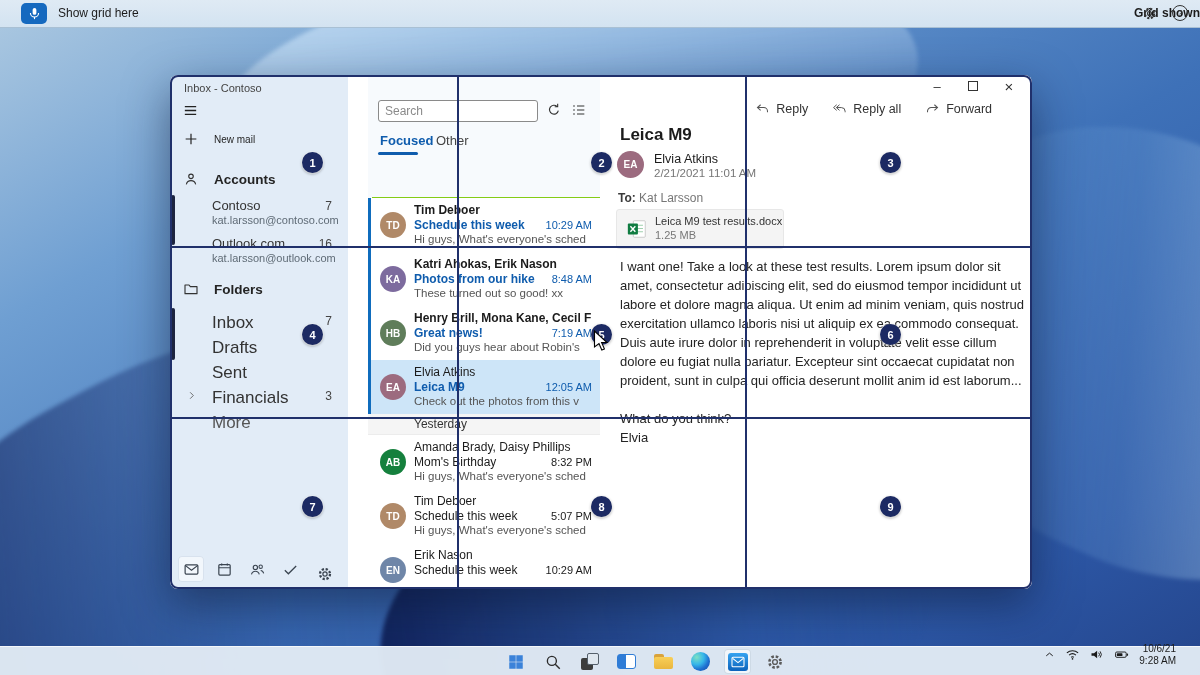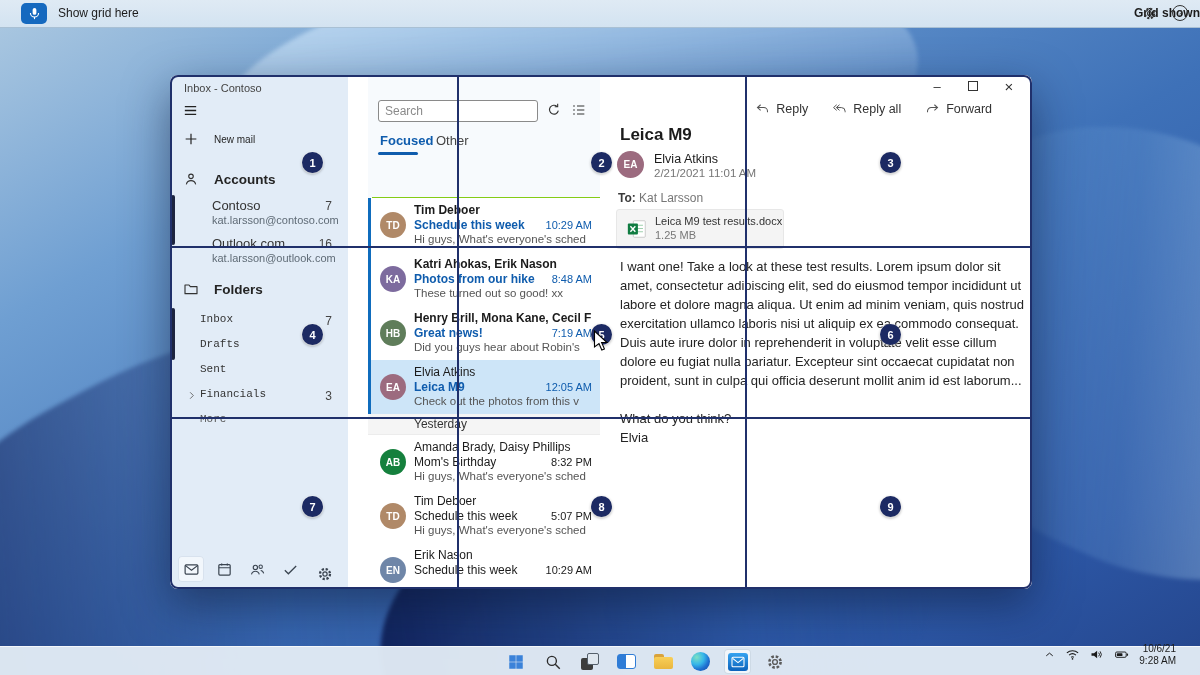--- a/index.html
+++ b/index.html
@@ -37,21 +37,21 @@
     box-shadow:0 16px 45px rgba(10,20,45,.5);background:#fff;z-index:10;}
   .side{position:absolute;left:0;top:0;width:178px;height:514px;background:#e2ecf7;}
   .wtitle{position:absolute;left:14px;top:7px;font-size:11px;color:#444;}
   .burger{position:absolute;left:12px;top:27px;color:#222;cursor:pointer;}
   .row-ic-label{position:absolute;display:flex;align-items:center;gap:15px;color:#1f1f1f;}
   .newmail{left:13px;top:56px;font-size:10px;}
   .sechead{font-size:13.5px;font-weight:bold;color:#242424;}
   .acc-name{position:absolute;left:42px;font-size:13px;color:#333;}
   .acc-mail{position:absolute;left:42px;font-size:11px;color:#5f6b76;}
   .cnt{position:absolute;right:16px;font-size:12px;color:#444;}
-  .folder-name{position:absolute;left:30px;font-size:11px;color:#333;font-family:Liberation Mono, monospace;}
+  .folder-name{position:absolute;left:42px;font-size:17px;color:#333;}
   .selbar{position:absolute;left:1px;width:4px;background:#1c2440;border-radius:2px;}
   .chev{position:absolute;left:16px;color:#555;}
   .bnav{position:absolute;left:0;bottom:0;width:198px;height:40px;display:flex;align-items:center;padding-left:8px;gap:7px;}
   .bslot{width:26px;height:26px;border-radius:4px;display:flex;align-items:center;justify-content:center;color:#3a4450;}
   .bslot.on{background:#f2f7fc;box-shadow:0 0 0 1px #d8e2ee inset;}
   .bgear{position:absolute;right:15px;bottom:7px;color:#3a4450;}
 
   
   .listcol{position:absolute;left:198px;top:0;width:232px;height:514px;background:#f7fafd;}
   .search{position:absolute;left:10px;top:25px;width:146px;height:20px;border:1px solid #8a8a8a;

